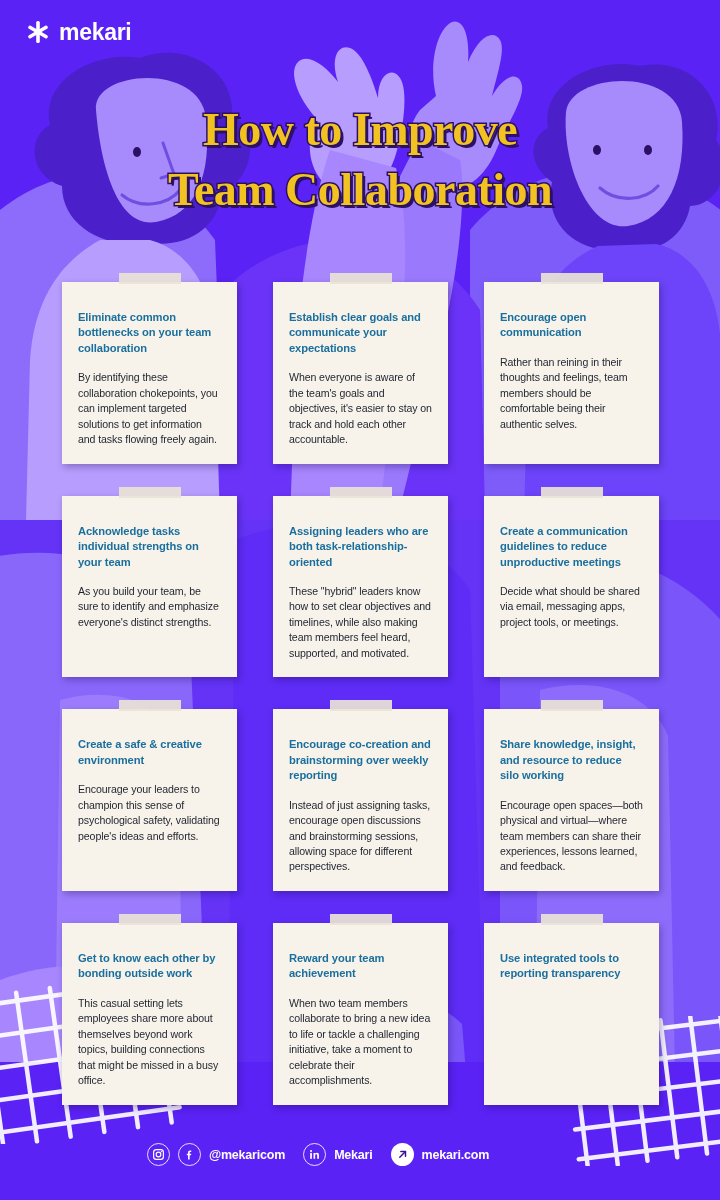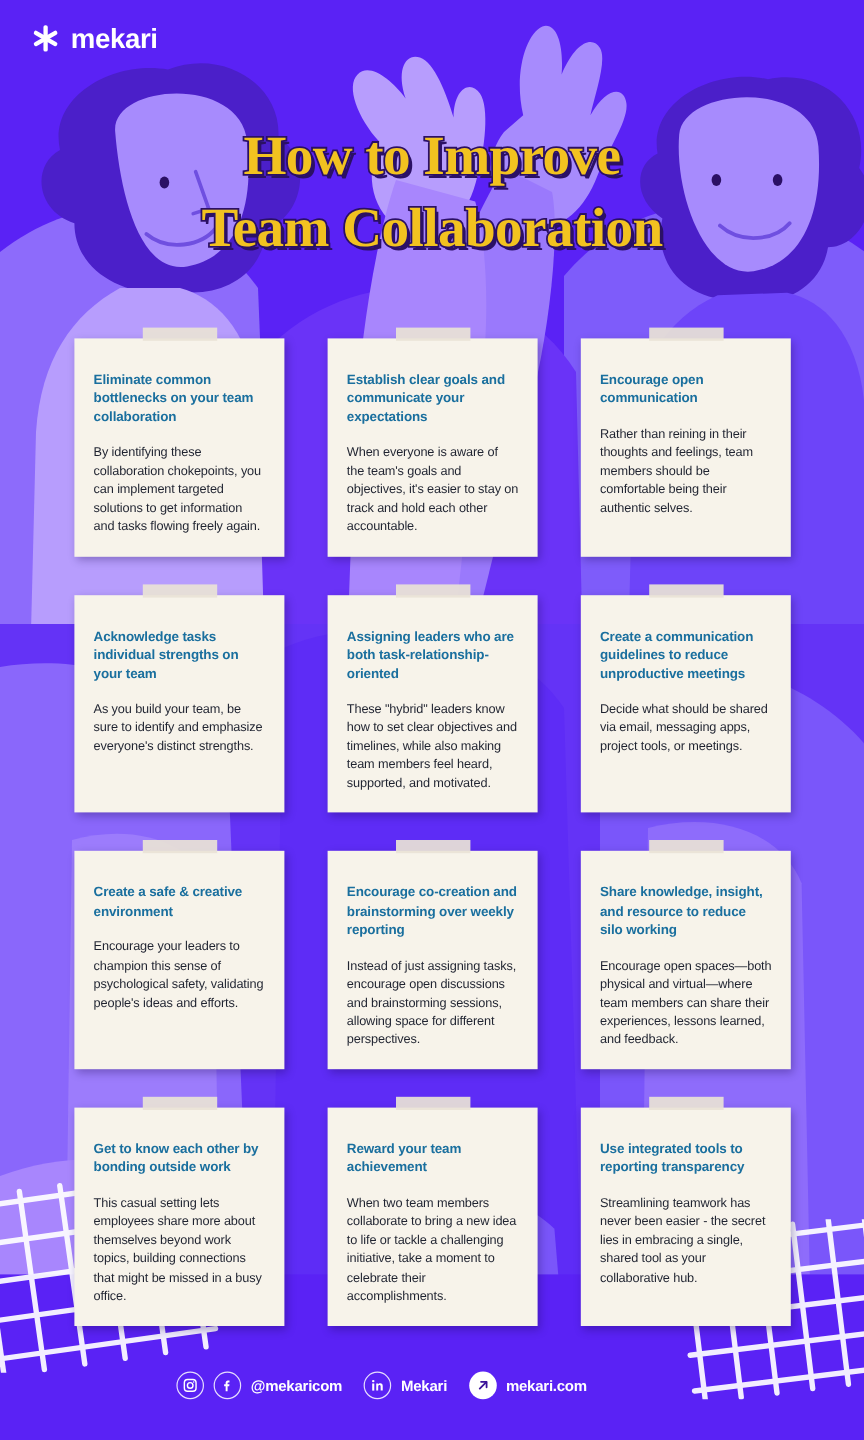--- a/index.html
+++ b/index.html
@@ -281,21 +281,20 @@
     <div class="card r4">
       <div class="card-title">Get to know each other by bonding outside work</div>
       <div class="card-body">This casual setting lets employees share more about themselves beyond work topics, building connections that might be missed in a busy office.</div>
     </div>
     <div class="card r4">
       <div class="card-title">Reward your team achievement</div>
       <div class="card-body">When two team members collaborate to bring a new idea to life or tackle a challenging initiative, take a moment to celebrate their accomplishments.</div>
     </div>
     <div class="card r4">
       <div class="card-title">Use integrated tools to reporting transparency</div>
-      <div class="card-body">Streamlining teamwork has never been easier - the secret lies in embracing a single, shared tool as your collaborative hub.</div>
     </div>
   </div>
 
   <svg class="deco-grid" id="deco-grid-left" width="220" height="170" viewBox="0 0 220 170" aria-hidden="true">
     <g transform="rotate(-8 110 85)" stroke="#ffffff" stroke-width="4.5" stroke-linecap="round" opacity="0.92">
       <line x1="18" y1="10" x2="18" y2="160"></line>
       <line x1="52" y1="10" x2="52" y2="160"></line>
       <line x1="86" y1="10" x2="86" y2="160"></line>
       <line x1="120" y1="10" x2="120" y2="160"></line>
       <line x1="154" y1="10" x2="154" y2="160"></line>

